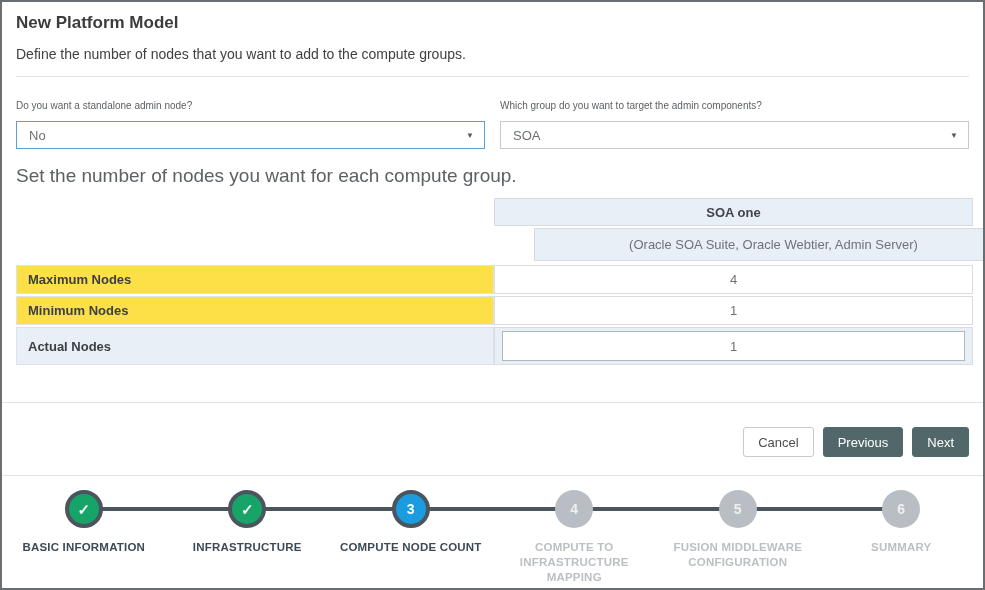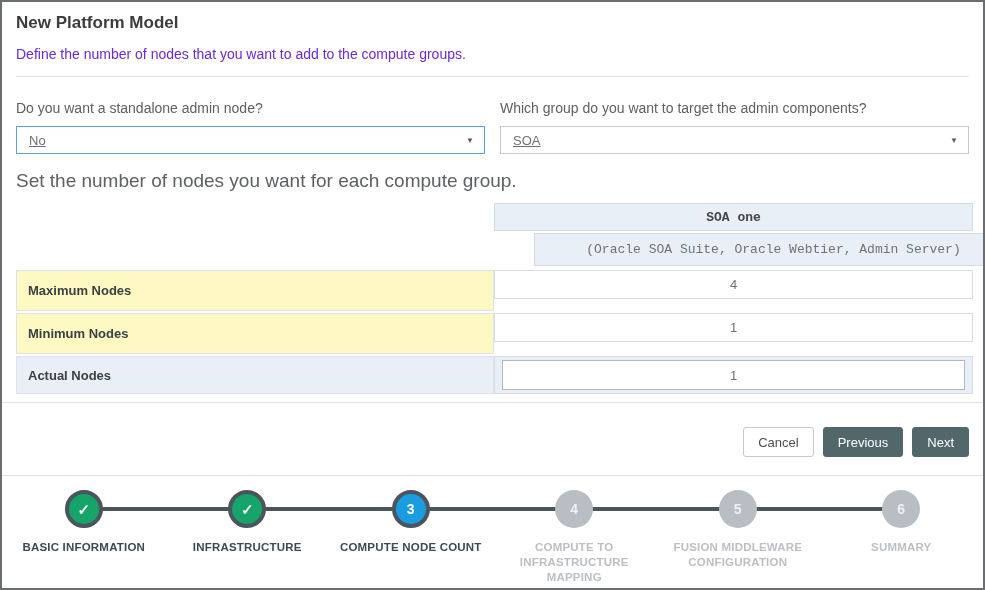--- a/index.html
+++ b/index.html
@@ -8,60 +8,60 @@
   .app {
     width: 985px; height: 590px;
     border: 2px solid #6a6e71;
     background: #ffffff;
     display: flex; flex-direction: column;
     overflow: hidden;
   }
   
   .page-header { padding: 11px 14px 0 14px; }
   .page-title { font-size: 17px; color: #3c3c3c; font-weight: 700; }
-  .page-subtitle { font-size: 14px; color: #6d28d9; margin-top: 13px; }
+  .page-subtitle { font-size: 14px; color: #404040; margin-top: 13px; }
   .divider { border: none; border-top: 1px solid #e2e2e2; height: 0; margin-top: 14px; }
 
   
   .main { padding: 0 14px; flex: 1 1 auto; }
   .questions { display: flex; gap: 15px; margin-top: 23px; }
   .question { flex: 1 1 0; }
-  .question-label { font-size: 14px; color: #5d6164; }
+  .question-label { font-size: 10px; color: #5d6164; }
   .selectbox {
     margin-top: 10px; height: 28px;
     border: 1px solid #c6cacd; background: #ffffff;
     display: flex; align-items: center;
     padding: 0 10px 0 12px;
     font-size: 13px; color: #6b7073;
     cursor: pointer;
   }
   .selectbox.focused { border: 1px solid #58a0d9; }
-  .selectbox .sel-value { flex: 1 1 auto; text-decoration: underline; }
+  .selectbox .sel-value { flex: 1 1 auto; }
   .selectbox .caret { font-size: 8px; color: #555a5e; }
 
   
   .table-caption { font-size: 19px; color: #5d6164; margin-top: 16px; }
   .node-table { margin-top: 11px; width: 957px; }
   .t-row { display: flex; margin-bottom: 2px; }
   .t-label-col { width: 478px; flex: 0 0 478px; }
   .t-value-col { width: 479px; flex: 0 0 479px; }
   .t-head-spacer { background: #ffffff; }
   .t-head-cell {
     background: #e9eff7; border: 1px solid #d6dbe1;
-    display: flex; align-items: center; justify-content: center; font-family: Liberation Mono, monospace;
+    display: flex; align-items: center; justify-content: center;
   }
   .t-head-cell.group-name { height: 28px; font-size: 13px; font-weight: 700; color: #41464b; }
   .t-head-cell.group-components { height: 33px; font-size: 13px; color: #6e737a; }
   .t-row.header2 { margin-bottom: 4px; gap: 40px; }
   .t-label-cell {
-    background: #fef9c3; border: 1px solid #dde3ea;
+    background: #fde047; border: 1px solid #dde3ea;
     display: flex; align-items: center;
     padding-left: 11px;
     font-size: 13px; font-weight: 700; color: #3c4043;
-    height: 41px;
+    height: 29px;
   }
   .t-value-cell {
     background: #ffffff; border: 1px solid #d9dde1;
     display: flex; align-items: center; justify-content: center;
     font-size: 13px; color: #6e7275;
     height: 29px;
   }
   .t-row.editable .t-label-cell, .t-row.editable .t-value-cell { height: 38px; background: #e9eff7; }
   .nodes-input {
     width: 463px; height: 30px;

